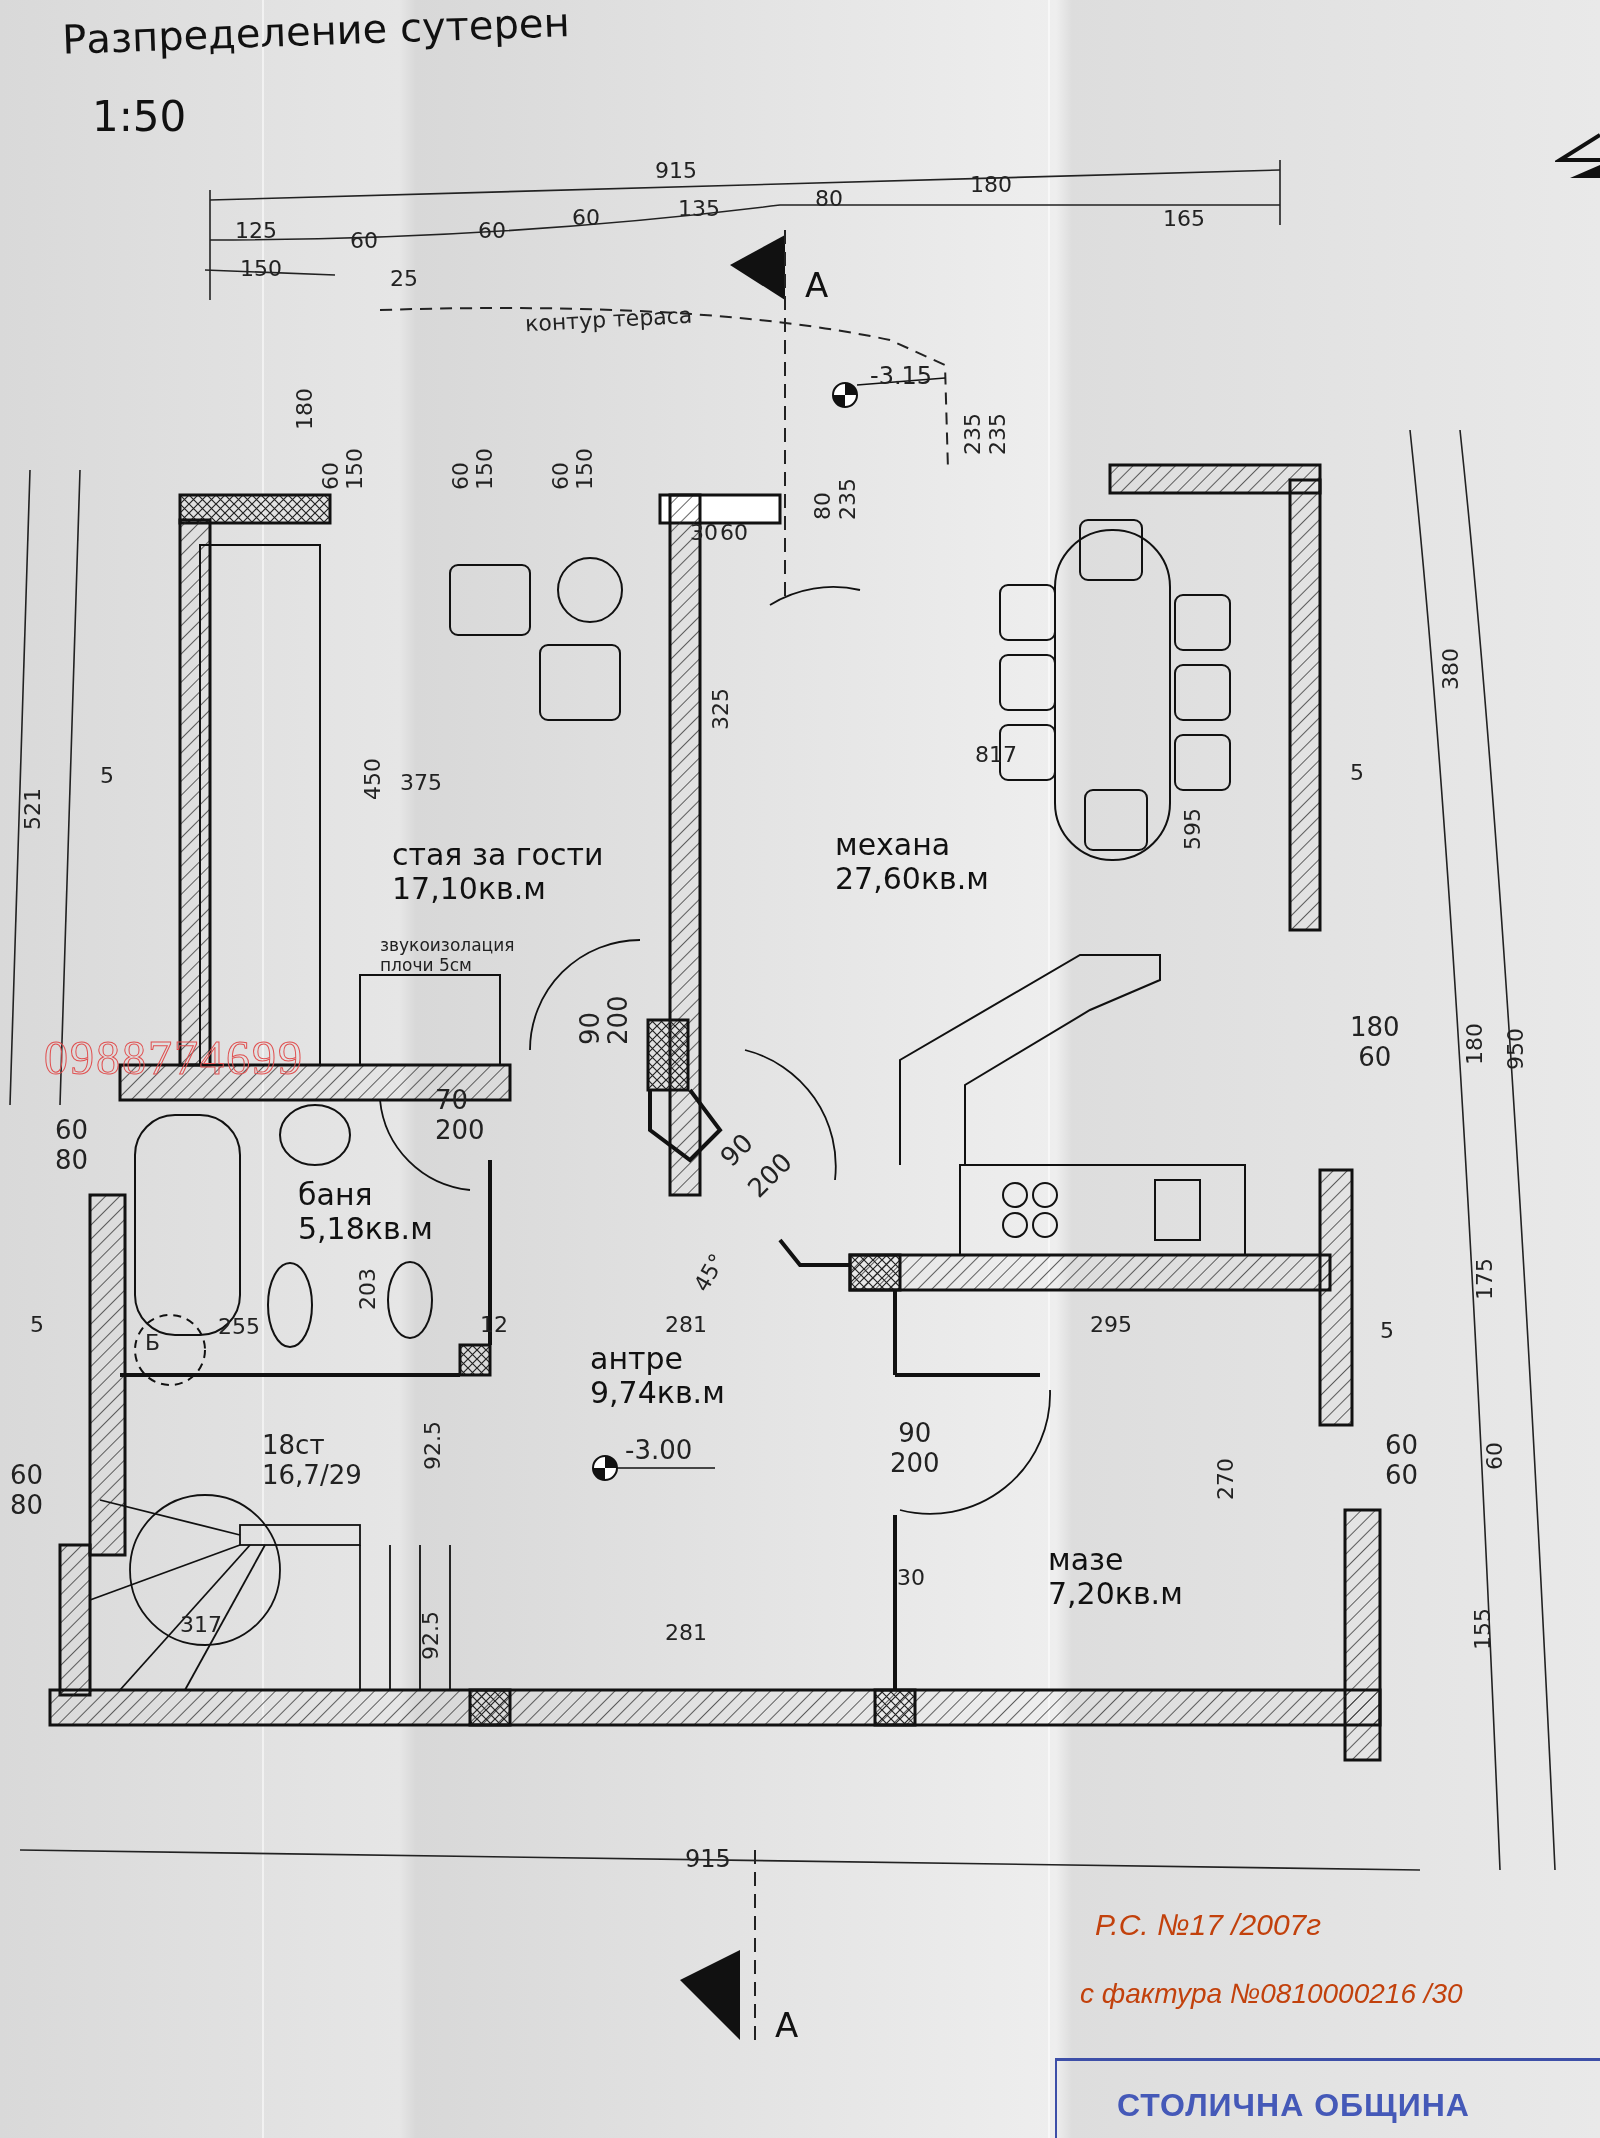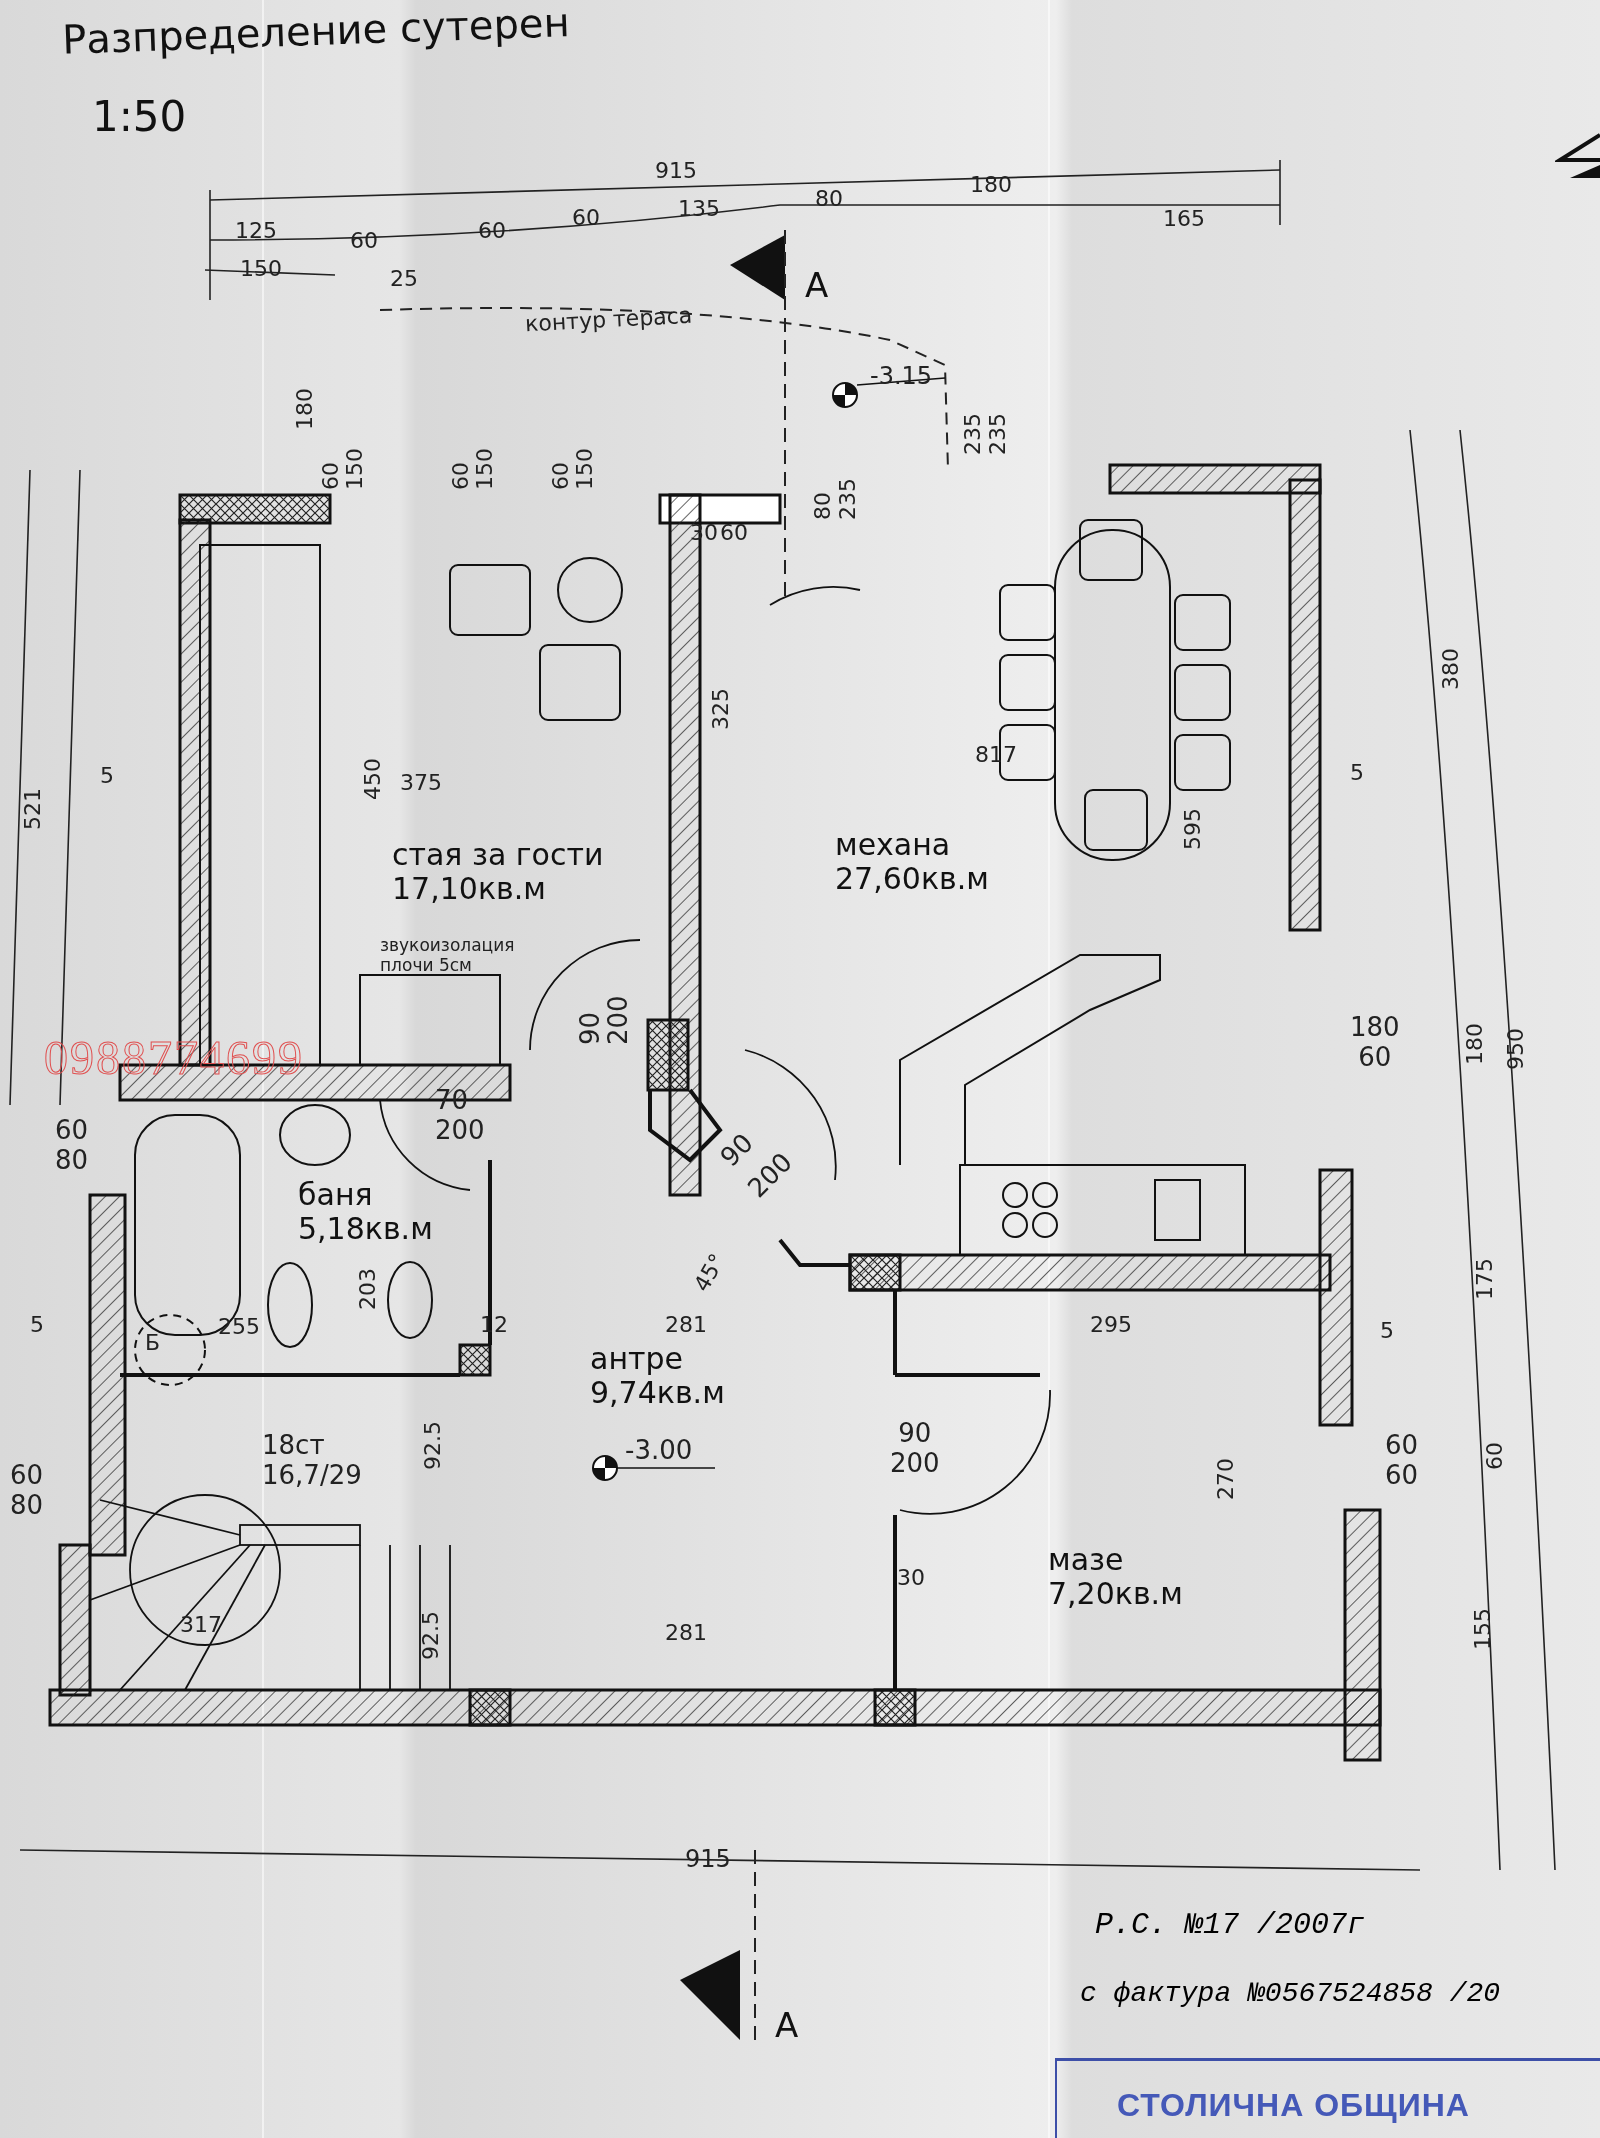--- a/index.html
+++ b/index.html
@@ -5,21 +5,21 @@
   html,body{margin:0;padding:0;}
   body{width:1600px;height:2138px;background:#dcdcdc;overflow:hidden;position:relative;font-family:"DejaVu Sans",sans-serif;}
   .paper{position:absolute;left:0;top:0;width:1600px;height:2138px;background:linear-gradient(90deg,#d9d9d9 0%,#e6e6e6 25%,#d8d8d8 26%,#e4e4e4 48%,#eeeeee 66%,#dddddd 67%,#e9e9e9 100%);}
   .fold{position:absolute;top:0;width:2px;height:2138px;background:rgba(255,255,255,0.55);}
   .txt{position:absolute;color:#111;white-space:nowrap;}
   .title{font-size:40px;left:62px;top:8px;transform:rotate(-2deg);}
   .scale{font-size:42px;left:92px;top:92px;text-align:right;}
   .room{font-size:30px;line-height:34px;}
   .dim{font-size:22px;color:#222;}
   .dimv{font-size:22px;color:#222;transform:rotate(-90deg);transform-origin:left top;}
-  .hand{position:absolute;color:#000000;font-family:Liberation Mono, monospace;font-style:italic;font-size:30px;white-space:nowrap;}
+  .hand{position:absolute;color:#c2410c;font-family:Liberation Sans, sans-serif;font-style:italic;font-size:30px;white-space:nowrap;}
   .stamp{position:absolute;left:1055px;top:2058px;width:560px;height:90px;border-top:3px solid #3d4fa8;border-left:2px solid #3d4fa8;}
   .stamp span{position:absolute;left:60px;top:26px;font-size:32px;font-weight:bold;color:#4559b8;font-family:"Liberation Sans",sans-serif;letter-spacing:1px;}
   .phone{position:absolute;left:44px;top:1030px;font-size:48px;color:transparent;-webkit-text-stroke:1px #e05050;font-family:Liberation Serif, serif;letter-spacing:2px;}
   svg.plan{position:absolute;left:0;top:0;}
   .sec-label{font-size:34px;}
 </style>
 </head>
 <body>
 
 <div class="paper"></div>
@@ -256,21 +256,21 @@
 <div class="txt dim" style="left:380px;top:935px;font-size:17px;line-height:20px"><span>звукоизолация</span><br><span>плочи 5см</span></div>
 
 <div class="txt dim" style="left:262px;top:1430px;font-size:26px;line-height:30px"><span>18ст</span><br><span>16,7/29</span></div>
 <div class="txt dim" style="left:145px;top:1330px;font-size:22px">Б</div>
 
 <div class="txt dim" style="left:685px;top:1845px;font-size:24px">915</div>
 
 <div class="phone">0988774699</div>
 
 <div class="hand" style="left:1095px;top:1908px">Р.С. №17 /2007г</div>
-<div class="hand" style="left:1080px;top:1978px;font-size:28px">с фактура №0567524858 /20</div>
+<div class="hand" style="left:1080px;top:1978px;font-size:28px">с фактура №0810000216 /30</div>
 <div class="stamp">
     <span>СТОЛИЧНА ОБЩИНА</span>
   </div>
 
 <svg style="position:absolute;left:1555px;top:130px" width="45" height="50">
   <path d="M45 5 L5 30 L45 30" stroke="#111" stroke-width="4" fill="none"></path>
   <path d="M45 35 L15 48 L45 48 Z" fill="#111"></path>
 </svg>
 
 </body></html>

